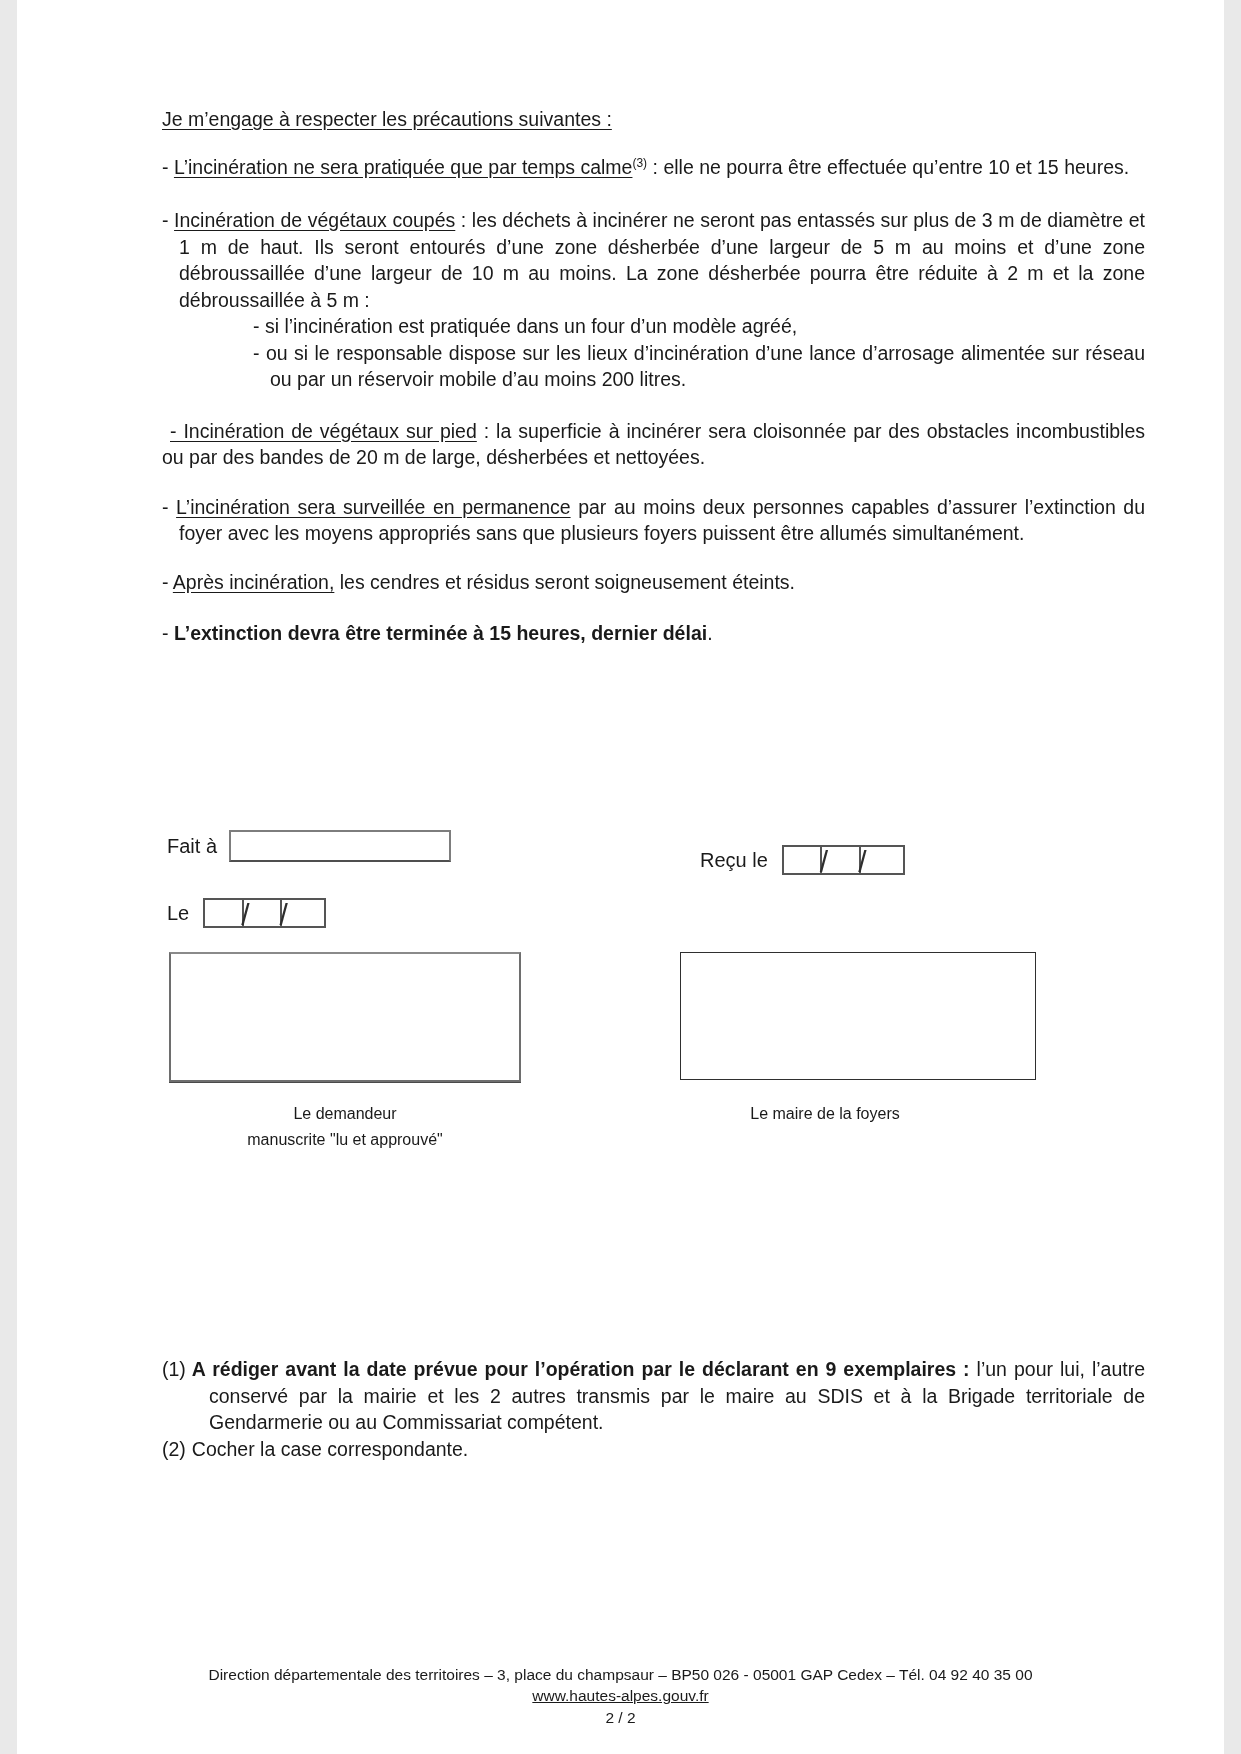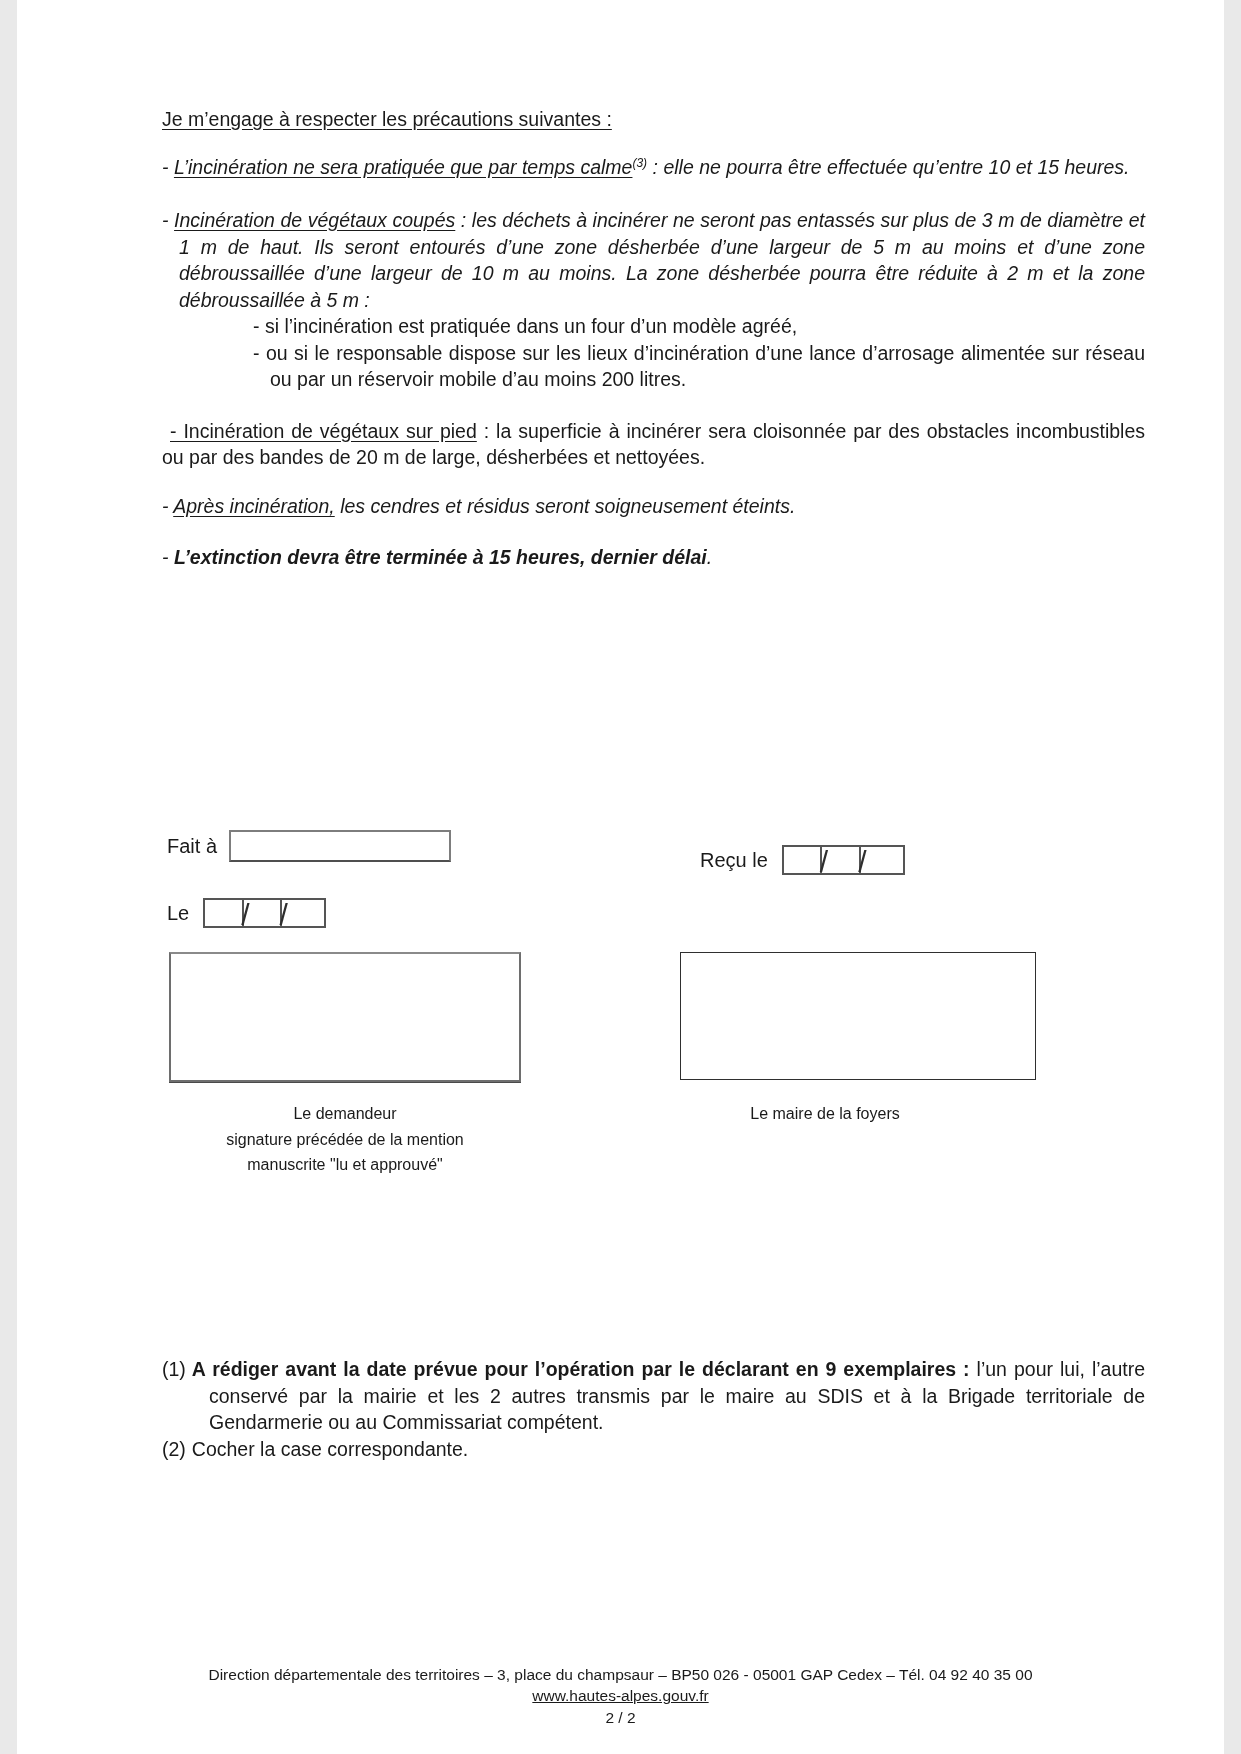--- a/index.html
+++ b/index.html
@@ -20,21 +20,21 @@
     top: 106px;
     left: 145px;
     width: 983px;
   }
   .content p, .content .para { margin: 0; text-align: justify; }
   .u { text-decoration: underline; text-underline-offset: 3px; }
   .b { font-weight: bold; }
   sup { font-size: 12px; line-height: 0; }
 
   .heading { margin: 0; }
-  .hang { padding-left: 17px; text-indent: -17px; font-style: italic; }
+  .hang { padding-left: 17px; text-indent: -17px; }
   .p1 { margin-top: 21px !important; }
   .p2 { margin-top: 27px !important; }
   .sub { padding-left: 108px; text-indent: -17px; text-align: justify; margin: 0; }
   .p3 { margin-top: 25px !important; text-indent: 8px; padding-left: 0; }
   .p4 { margin-top: 23px !important; }
   .p5 { margin-top: 22px !important; }
   .p6 { margin-top: 25px !important; }
 
   
   .abs { position: absolute; }
@@ -86,20 +86,21 @@
     <p class="para hang p1"><span>- </span><span class="u">L’incinération ne sera pratiquée que par temps calme</span><sup>(3)</sup><span> : elle ne pourra être effectuée qu’entre 10 et 15 heures.</span></p>
 
     <div class="para p2">
       <p class="para hang"><span>- </span><span class="u">Incinération de végétaux coupés</span><span> : les déchets à incinérer ne seront pas entassés sur plus de 3 m de diamètre et 1 m de haut. Ils seront entourés d’une zone désherbée d’une largeur de 5 m au moins et d’une zone débroussaillée d’une largeur de 10 m au moins. La zone désherbée pourra être réduite à 2 m et la zone débroussaillée à 5 m :</span></p>
       <p class="sub">- si l’incinération est pratiquée dans un four d’un modèle agréé,</p>
       <p class="sub">- ou si le responsable dispose sur les lieux d’incinération d’une lance d’arrosage alimentée sur réseau ou par un réservoir mobile d’au moins 200 litres.</p>
     </div>
 
     <p class="para p3"><span class="u">- Incinération de végétaux sur pied</span><span> : la superficie à incinérer sera cloisonnée par des obstacles incombustibles ou par des bandes de 20 m de large, désherbées et nettoyées.</span></p>
 
+    <p class="para hang p4"><span>- </span><span class="u">L’incinération sera surveillée en permanence</span><span> par au moins deux personnes capables d’assurer l’extinction du foyer avec les moyens appropriés sans que plusieurs foyers puissent être allumés simultanément.</span></p>
 
     <p class="para hang p5"><span>- </span><span class="u">Après incinération,</span><span> les cendres et résidus seront soigneusement éteints.</span></p>
 
     <p class="para hang p6"><span>- </span><span class="b">L’extinction devra être terminée à 15 heures, dernier délai</span><span>.</span></p>
   </div>
 
   <div class="abs row" style="left:150px; top:830px;">
     <span class="label">Fait à</span>
     <div class="fill-box"></div>
   </div>
@@ -124,21 +125,20 @@
       <span class="slash">/</span>
       <div class="date-box"></div>
     </div>
   </div>
 
   <div class="abs sig-box sig-box-left"></div>
   <div class="abs sig-box sig-box-right"></div>
 
   <div class="abs caption caption-left">
     <div>Le demandeur</div>
-    <div>signature précédée de la mention</div>
     <div>manuscrite "lu et approuvé"</div>
   </div>
   <div class="abs caption caption-right">
     <div>Le maire de la foyers</div>
   </div>
 
   <div class="footnotes">
     <p class="footnote"><span class="fn-marker">(1)</span><span class="b">A rédiger avant la date prévue pour l’opération par le déclarant en 9 exemplaires :</span><span> l’un pour lui, l’autre conservé par la mairie et les 2 autres transmis par le maire au SDIS et à la Brigade territoriale de Gendarmerie ou au Commissariat compétent.</span></p>
     <p class="footnote"><span class="fn-marker">(2)</span><span>Cocher la case correspondante.</span></p>
   </div>

